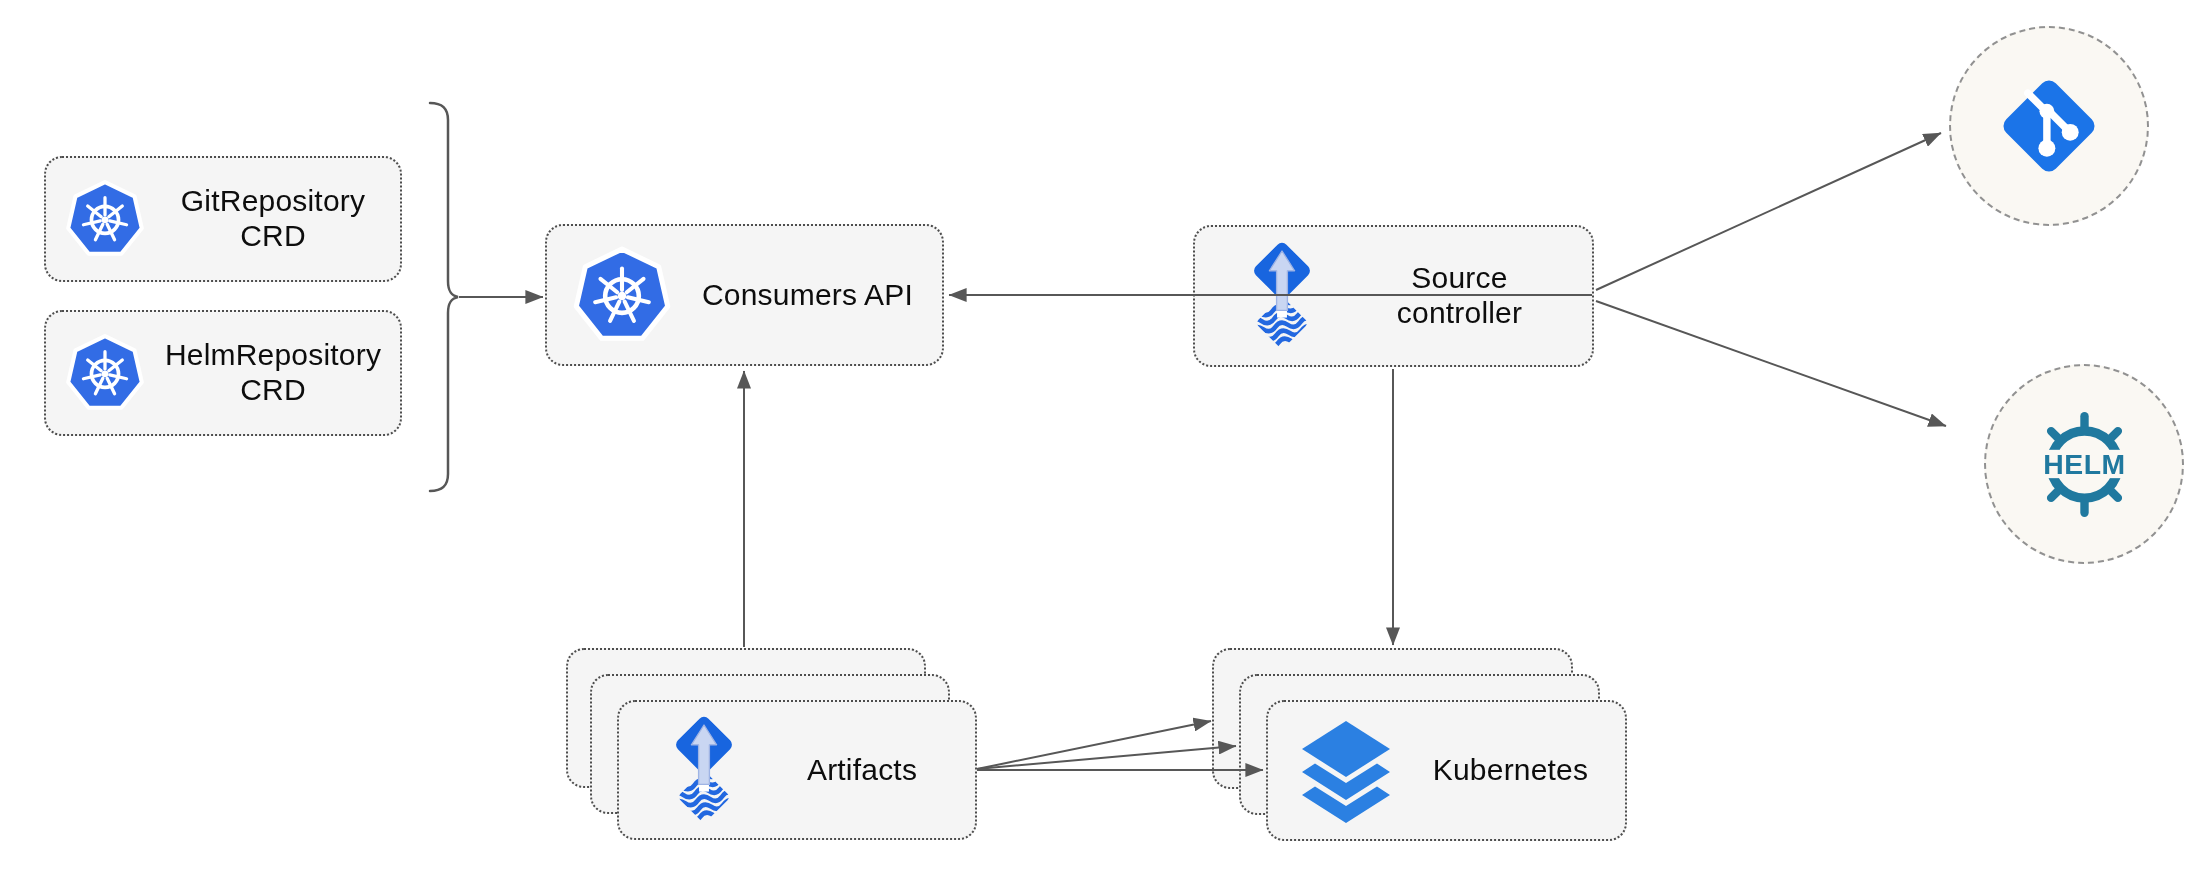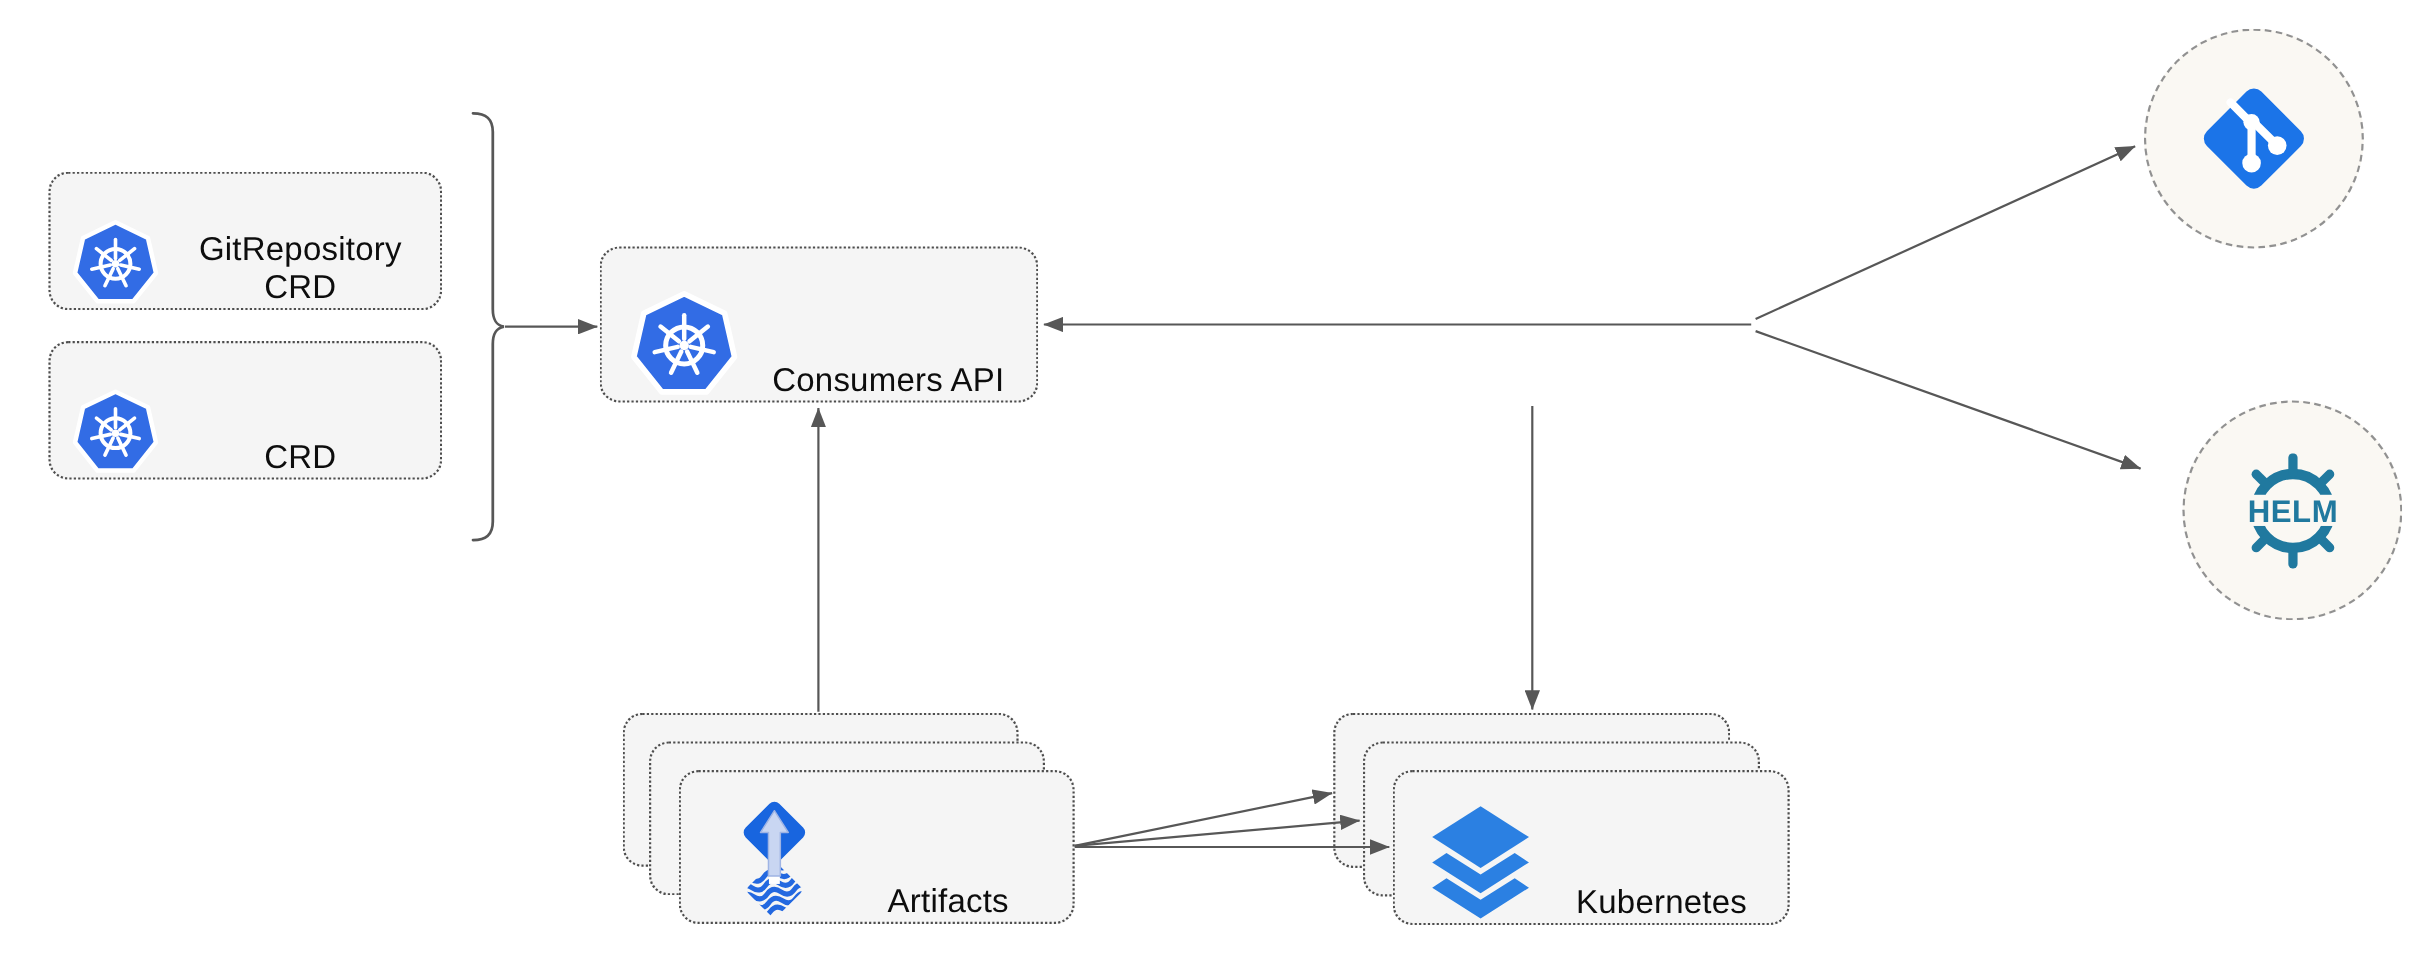--- a/index.html
+++ b/index.html
@@ -1,21 +1,21 @@
 <!DOCTYPE html>
 <html><head>
 <meta charset="utf-8">
 <style>
   html,body{margin:0;padding:0;background:#ffffff;}
   body{width:2198px;height:878px;overflow:hidden;font-family:"Liberation Sans",sans-serif;}
   .canvas{position:relative;width:2198px;height:878px;background:#ffffff;}
   .node{
     position:absolute;box-sizing:border-box;
     background:#F5F5F5;border:2px dotted #4D4D4D;border-radius:18px;
-    display:flex;align-items:flex-end;
+    display:flex;align-items:center;
   }
   .node .icon{flex:0 0 auto;}
   .label{flex:1;text-align:center;font-size:30px;color:#0d0d0d;line-height:1.16;letter-spacing:.2px;}
   .label .l{display:block;}
   .circle-node{
     position:absolute;box-sizing:border-box;width:200px;height:200px;border-radius:50%;
     background:#FAF8F3;border:2px dashed #919191;
     display:flex;align-items:center;justify-content:center;
   }
   .connectors{position:absolute;left:0;top:0;z-index:5;pointer-events:none;}
@@ -75,33 +75,43 @@
         <span class="l">GitRepository</span>
         <span class="l">CRD</span>
       </div>
     </div>
 
     <div class="node" style="left:44px;top:310px;width:358px;height:126px;padding-left:18px;">
       <svg class="icon" width="82" height="82" viewBox="0 0 100 100">
           <use href="#sym-k8s"></use>
         </svg>
       <div class="label">
+        <span class="l">HelmRepository</span>
         <span class="l">CRD</span>
       </div>
     </div>
 
     <div class="node" style="left:545px;top:224px;width:399px;height:142px;padding-left:24px;">
       <svg class="icon" width="102" height="102" viewBox="0 0 100 100">
           <use href="#sym-k8s"></use>
         </svg>
       <div class="label">
         <span class="l">Consumers API</span>
       </div>
     </div>
 
+    <div class="node" style="left:1193px;top:225px;width:401px;height:142px;padding-left:42px;">
+      <svg class="icon" width="90" height="112" viewBox="0 0 100 124">
+          <use href="#sym-flux"></use>
+        </svg>
+      <div class="label">
+        <span class="l">Source</span>
+        <span class="l">controller</span>
+      </div>
+    </div>
 
     <div>
       <div class="node" style="left:566px;top:648px;width:360px;height:140px;"></div>
       <div class="node" style="left:590px;top:674px;width:360px;height:140px;"></div>
       <div class="node" style="left:617px;top:700px;width:360px;height:140px;padding-left:40px;">
         <svg class="icon" width="90" height="112" viewBox="0 0 100 124">
             <use href="#sym-flux"></use>
           </svg>
         <div class="label">
           <span class="l">Artifacts</span>

